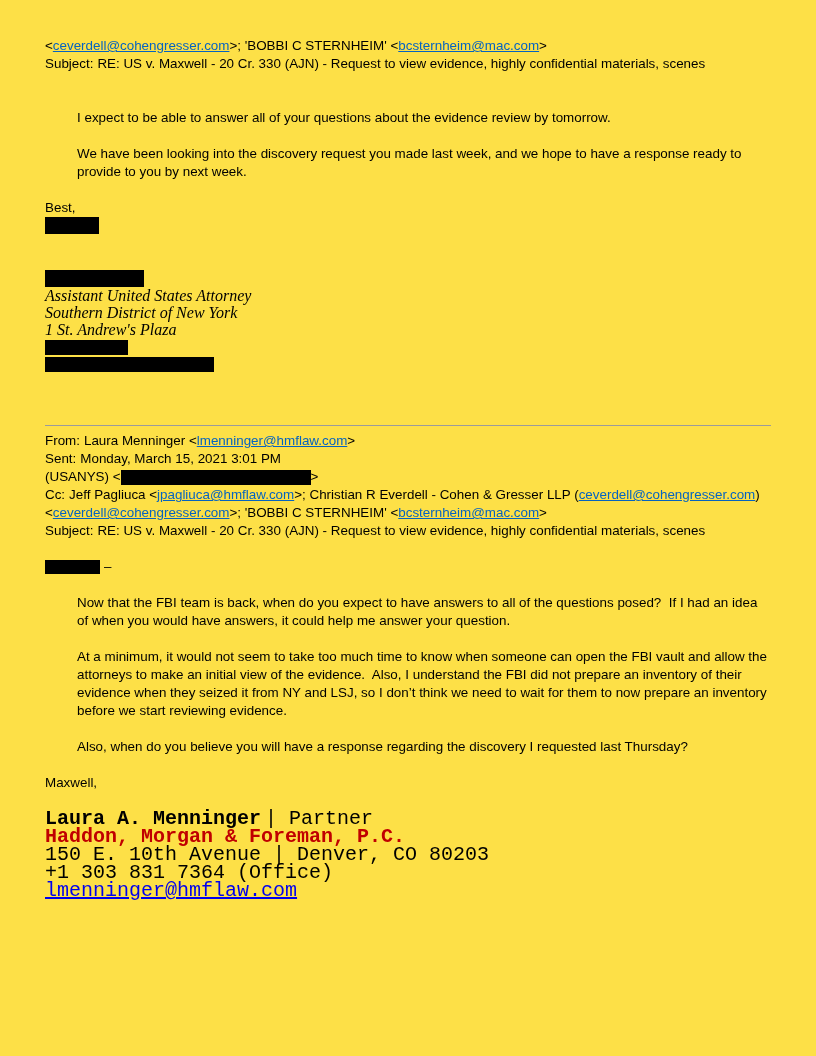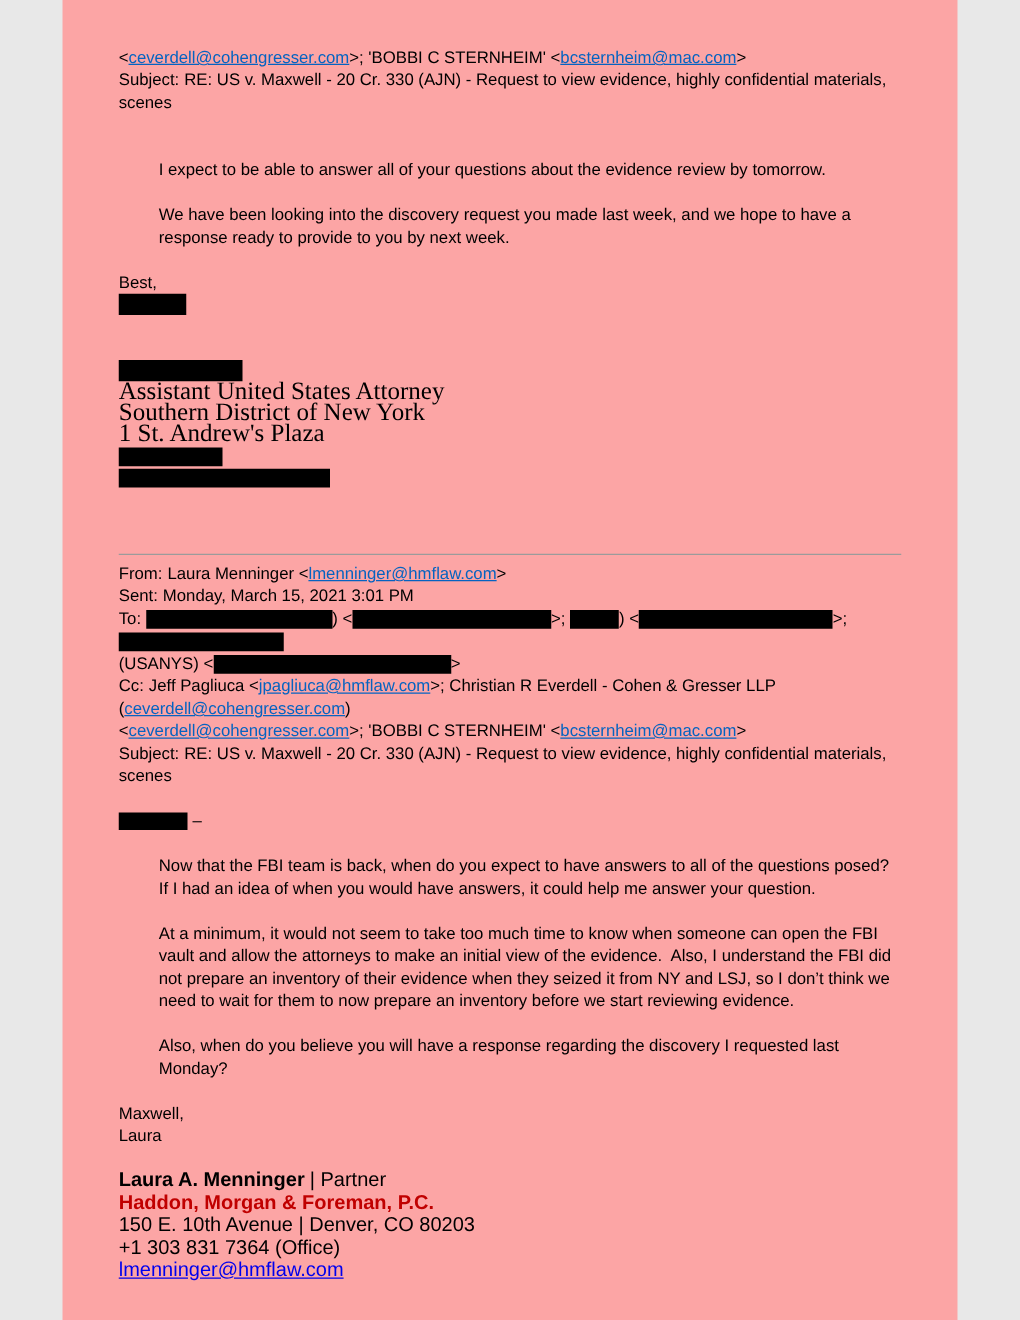--- a/index.html
+++ b/index.html
@@ -1,29 +1,29 @@
 <!DOCTYPE html>
 <html><head>
 <meta charset="utf-8">
 <style>
   html,body{margin:0;padding:0;background:#e8e8e8;}
   .page{
     position:relative;
-    width:716px;height:1056px;
+    width:816px;height:1056px;
     margin:0 auto;
-    background:#fca5a5;
+    background:#fde047;
     box-sizing:border-box;
     padding:37px 45px 0 45px;
     color:#000;
     overflow:hidden;
   }
   .sans{font-family:"Liberation Sans",sans-serif;font-size:13.4px;line-height:18px;}
   .para{white-space:pre-wrap;margin-left:32px;}
-  .serif{font-family:"Liberation Serif",serif;font-size:20px;line-height:17px;}
-  .serif2{font-family:Liberation Sans, sans-serif;font-size:16px;line-height:18px;}
+  .serif{font-family:"Liberation Serif",serif;font-size:16px;line-height:17px;font-style:italic;}
+  .serif2{font-family:Liberation Mono, monospace;font-size:20px;line-height:18px;}
   .lbl{font-weight:normal;margin-right:4px;}
   .lnk{color:#0563C1;text-decoration:underline;cursor:pointer;}
   .slnk{color:#0000EE;text-decoration:underline;cursor:pointer;}
   .firm-red{color:#C00000;font-weight:bold;}
   .sig-name{font-weight:bold;}
   .sig-role{margin-left:4px;}
   .bar{display:inline-block;background:#000;height:15px;vertical-align:middle;}
   .bar-sm{display:inline-block;background:#000;height:14px;vertical-align:middle;}
   .bar-blk{display:block;background:#000;}
   .sp18{height:18px;}
@@ -63,40 +63,38 @@
     <span class="bar-blk" style="width:83px;height:15px;margin-top:2px;"></span>
     <span class="bar-blk" style="width:169px;height:15px;margin-top:2px;"></span>
   </div>
 
   <div class="sp53"></div>
   <div class="divider"></div>
 
   <div class="sans">
     <div class="ln"><b class="lbl">From:</b><span>Laura Menninger &lt;</span><a class="lnk">lmenninger@hmflaw.com</a><span>&gt;</span></div>
     <div class="ln"><b class="lbl">Sent:</b><span>Monday, March 15, 2021 3:01 PM</span></div>
-    <div class="ln"><b class="lbl">To:</b><span class="bar" style="width:149px;"></span><span>) &lt;</span><span class="bar" style="width:159px;"></span><span>&gt;; </span><span class="bar" style="width:39px;"></span><span>) &lt;</span><span class="bar" style="width:155px;"></span><span>&gt;; </span><span class="bar" style="width:132px;"></span></div>
     <div class="ln"><span>(USANYS) &lt;</span><span class="bar" style="width:190px;"></span><span>&gt;</span></div>
     <div class="ln"><b class="lbl">Cc:</b><span>Jeff Pagliuca &lt;</span><a class="lnk">jpagliuca@hmflaw.com</a><span>&gt;; Christian R Everdell - Cohen &amp; Gresser LLP (</span><a class="lnk">ceverdell@cohengresser.com</a><span>)</span></div>
     <div class="ln"><span>&lt;</span><a class="lnk">ceverdell@cohengresser.com</a><span>&gt;; 'BOBBI C STERNHEIM' &lt;</span><a class="lnk">bcsternheim@mac.com</a><span>&gt;</span></div>
     <div class="ln"><b class="lbl">Subject:</b><span>RE: US v. Maxwell - 20 Cr. 330 (AJN) - Request to view evidence, highly confidential materials, scenes</span></div>
   </div>
 
   <div class="sp18"></div>
 
   <div class="ln sans"><span class="bar-sm" style="width:55px;"></span><span class="sig-role">–</span></div>
 
   <div class="sp18"></div>
   <div class="sans para">Now that the FBI team is back, when do you expect to have answers to all of the questions posed?  If I had an idea of when you would have answers, it could help me answer your question.</div>
   <div class="sp18"></div>
   <div class="sans para">At a minimum, it would not seem to take too much time to know when someone can open the FBI vault and allow the attorneys to make an initial view of the evidence.  Also, I understand the FBI did not prepare an inventory of their evidence when they seized it from NY and LSJ, so I don’t think we need to wait for them to now prepare an inventory before we start reviewing evidence.</div>
   <div class="sp18"></div>
-  <div class="sans para">Also, when do you believe you will have a response regarding the discovery I requested last Monday?</div>
+  <div class="sans para">Also, when do you believe you will have a response regarding the discovery I requested last Thursday?</div>
   <div class="sp18"></div>
   <div class="ln sans">Maxwell,</div>
-  <div class="ln sans">Laura</div>
   <div class="sp18"></div>
 
   <div class="serif2">
     <div><span class="sig-name">Laura A. Menninger</span><span class="sig-role">| Partner</span></div>
     <div class="firm-red">Haddon, Morgan &amp; Foreman, P.C.</div>
     <div>150 E. 10th Avenue | Denver, CO 80203</div>
     <div>+1 303 831 7364 (Office)</div>
     <div><a class="slnk">lmenninger@hmflaw.com</a></div>
   </div>
 

